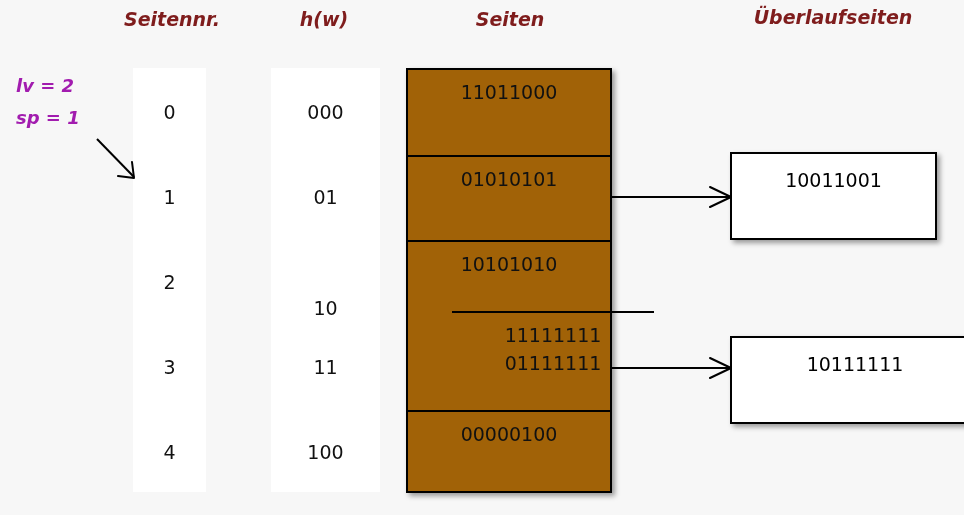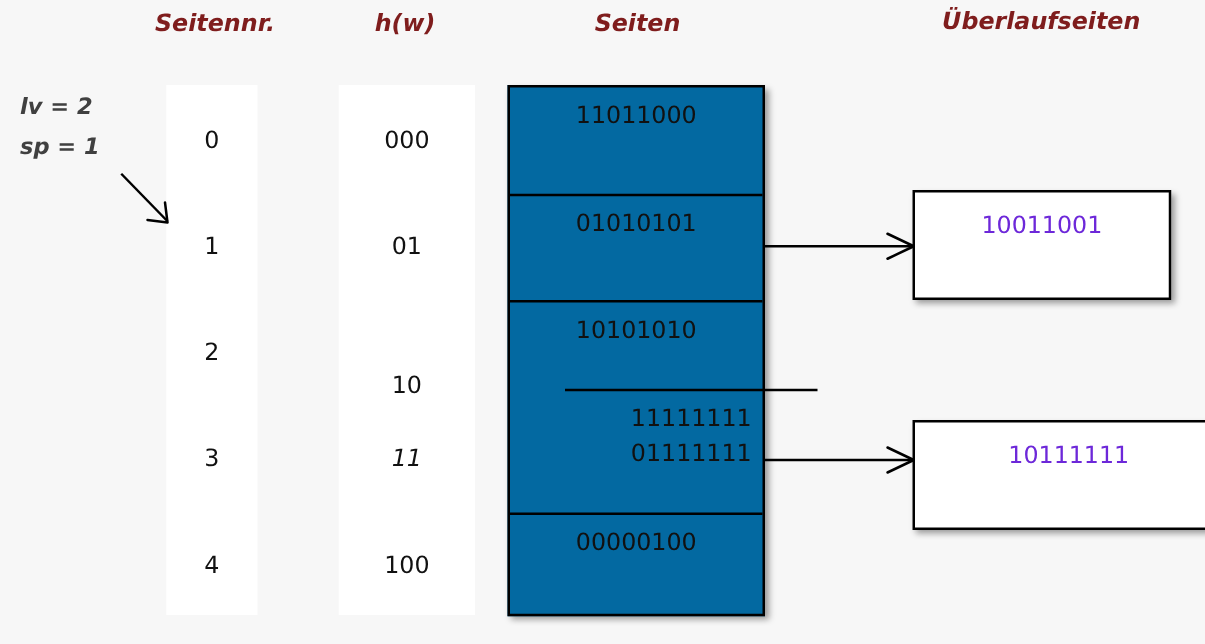--- a/index.html
+++ b/index.html
@@ -27,21 +27,21 @@
     white-space: nowrap;
     transform: translateX(-50%);
   }
 
   
   .annot {
     position: absolute;
     font-style: italic;
     font-weight: 700;
     font-size: 18px;
-    color: #404040;
+    color: #a21caf;
     white-space: nowrap;
   }
 
   
   .strip {
     position: absolute;
     background: #ffffff;
   }
   .strip-cell {
     position: absolute;
@@ -49,21 +49,21 @@
     text-align: center;
     font-size: 19px;
     color: #111;
     transform: translateY(-50%);
     white-space: nowrap;
   }
 
   
   .pages-box {
     position: absolute;
-    background: #0369a1;
+    background: #a16207;
     border: 2px solid #000;
     box-sizing: border-box;
     box-shadow: 3px 3px 5px rgba(0,0,0,0.38);
   }
   .page-cell {
     position: absolute;
     left: 0;
     width: 100%;
     box-sizing: border-box;
     text-align: center;
@@ -86,21 +86,21 @@
     background: #ffffff;
     border: 2px solid #000;
     box-sizing: border-box;
     box-shadow: 3px 3px 5px rgba(0,0,0,0.38);
   }
   .overflow-box .rec {
     display: block;
     text-align: center;
     font-size: 19px;
     line-height: 28px;
-    color: #6d28d9;
+    color: #000000;
     margin-top: 12px;
     white-space: nowrap;
   }
 
   
   #arrows {
     position: absolute;
     left: 0;
     top: 0;
     width: 964px;
@@ -126,21 +126,21 @@
     <div class="strip-cell" style="top:129px;">1</div>
     <div class="strip-cell" style="top:214px;">2</div>
     <div class="strip-cell" style="top:299px;">3</div>
     <div class="strip-cell" style="top:384px;">4</div>
   </div>
 
   <div class="strip" style="left:271px; top:68px; width:109px; height:424px;">
     <div class="strip-cell" style="top:44px;">000</div>
     <div class="strip-cell" style="top:129px;">01</div>
     <div class="strip-cell" style="top:214px;margin-top:26px;">10</div>
-    <div class="strip-cell" style="top:299px;font-style:italic;">11</div>
+    <div class="strip-cell" style="top:299px;">11</div>
     <div class="strip-cell" style="top:384px;">100</div>
   </div>
 
   <div class="pages-box" style="left:406px; top:68px; width:206px; height:425px;">
 
     <div class="page-cell" style="top:0px; height:85px;">
       <span class="rec">11011000</span>
     </div>
 
     <div class="page-cell divided" style="top:85px; height:85px;text-align:center;">

